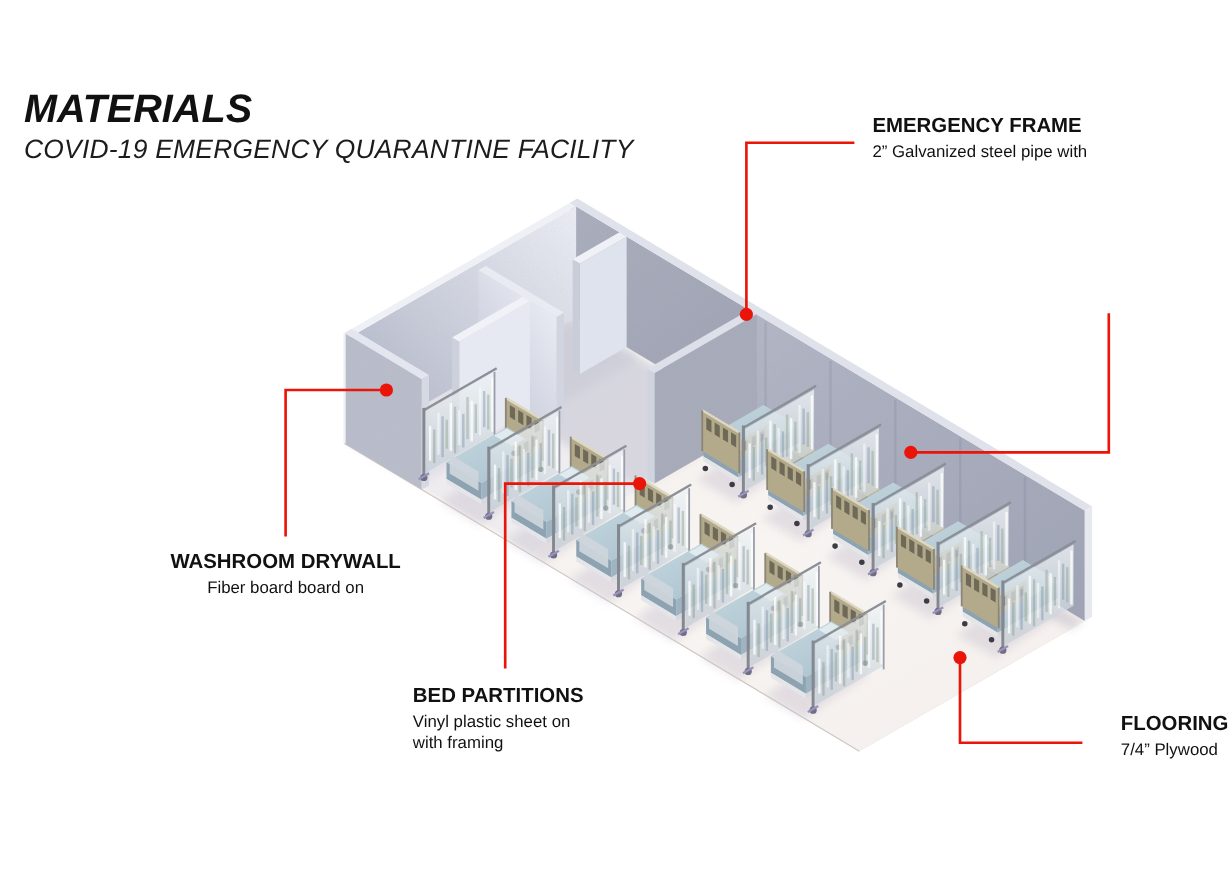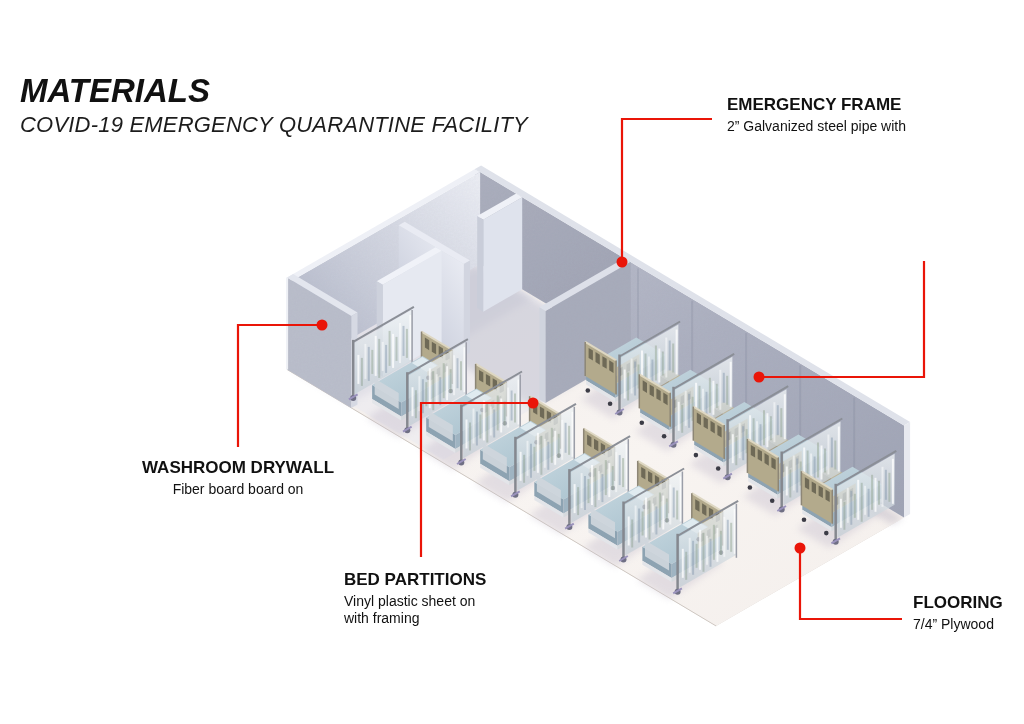--- a/index.html
+++ b/index.html
@@ -9,21 +9,21 @@
   .hdr{position:absolute;left:20px;top:74px;font-style:italic;}
   .hdr h1{margin:0;font-size:33px;font-weight:bold;color:#111;letter-spacing:0px;line-height:34px;}
   .hdr .sub{margin-top:4px;font-size:22px;font-weight:400;color:#1c1c1c;letter-spacing:0.2px;}
   .callout{position:absolute;color:#111;}
   .co-title{font-size:17px;font-weight:bold;line-height:20px;margin-bottom:3px;white-space:nowrap;}
   .co-line{font-size:14px;font-weight:normal;line-height:17px;white-space:nowrap;}
   #co-structural-frame{left:727px;top:95px;}
   #co-envelope-skin{left:851px;top:222px;}
   #co-washroom-drywall{left:142px;top:458px;text-align:center;}
   #co-bed-partitions{left:344px;top:570px;}
-  #co-flooring{left:913px;top:593px;}
+  #co-flooring{left:934px;top:593px;}
 </style>
 </head>
 <body>
 
 <div class="page">
 
   <svg id="scene" viewBox="0 0 1024 724" xmlns="http://www.w3.org/2000/svg">
       <defs>
         <linearGradient id="gFloor" x1="0" y1="0" x2="1" y2="1">
       <stop offset="0" stop-color="#f1ecea"></stop>

